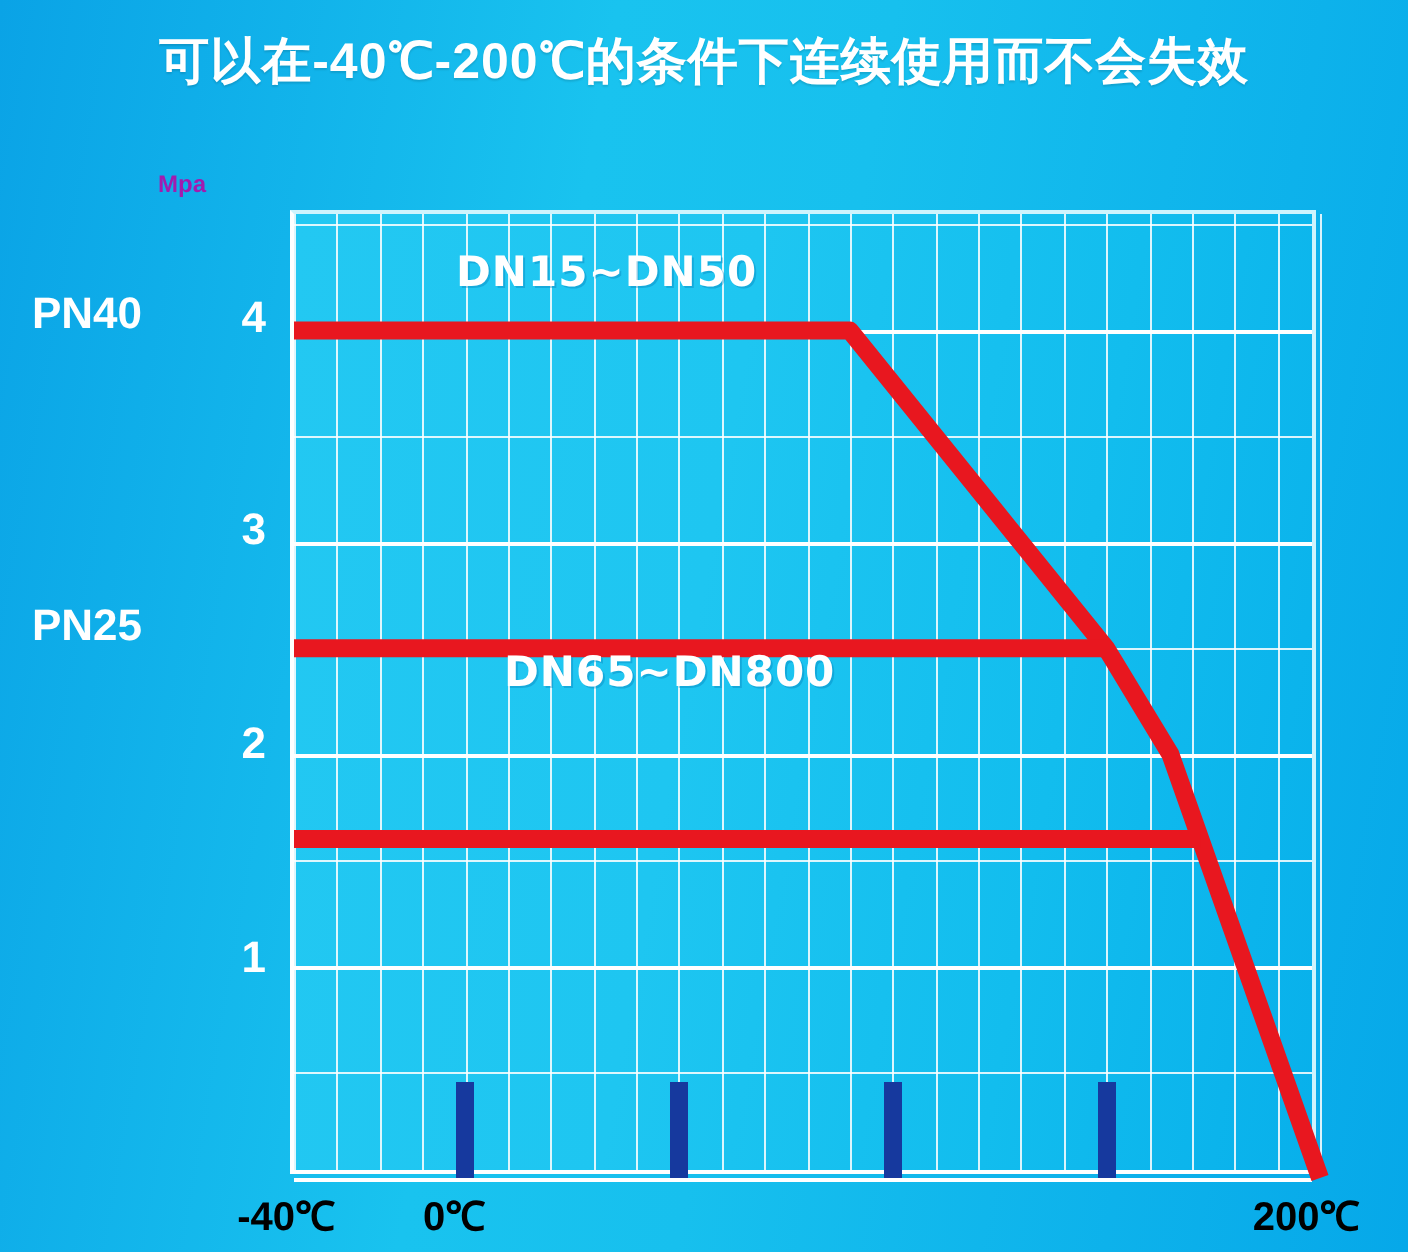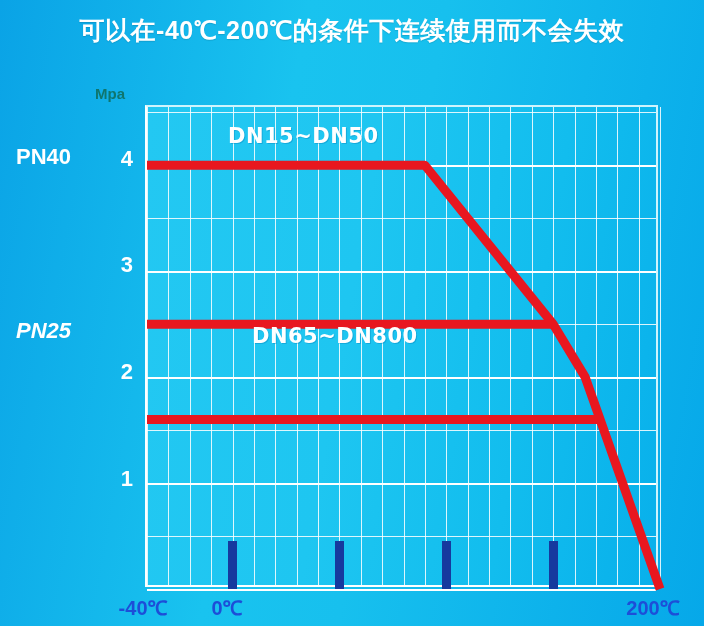--- a/index.html
+++ b/index.html
@@ -63,24 +63,24 @@
     left: 0;
     top: 0;
     width: 513px;
     height: 482px;
     overflow: visible;
   }
 
   
   .axis-unit {
     position: absolute;
-    color: #0f766e;
-    font-size: 15px;
-    font-weight: bold;
-    left: 95px;
+    color: #a21caf;
+    font-size: 12px;
+    font-weight: bold;
+    left: 79px;
     top: 85px;
   }
   .ytick {
     position: absolute;
     color: #ffffff;
     font-size: 22px;
     font-weight: bold;
     width: 30px;
     text-align: right;
     left: 103px;
@@ -89,21 +89,21 @@
     position: absolute;
     color: #ffffff;
     font-size: 22px;
     font-weight: bold;
     left: 16px;
     width: 80px;
     text-align: left;
   }
   .xtick {
     position: absolute;
-    color: #1d4ed8;
+    color: #000000;
     font-size: 20px;
     font-weight: bold;
     top: 594px;
     text-align: center;
     white-space: nowrap;
   }
 
   
   .series-note {
     position: absolute;
@@ -131,21 +131,21 @@
   <div class="chart-title">可以在-40℃-200℃的条件下连续使用而不会失效</div>
 
   <div class="axis-unit">Mpa</div>
 
   <div class="ytick" style="top:146px;">4</div>
   <div class="ytick" style="top:252px;">3</div>
   <div class="ytick" style="top:359px;">2</div>
   <div class="ytick" style="top:466px;">1</div>
 
   <div class="pn-label" style="top:144px;">PN40</div>
-  <div class="pn-label" style="top:318px;font-style:italic;">PN25</div>
+  <div class="pn-label" style="top:300px;">PN25</div>
 
   <div class="xtick" style="left:93px;width:100px;">-40℃</div>
   <div class="xtick" style="left:182px;width:90px;">0℃</div>
   <div class="xtick" style="left:603px;width:100px;">200℃</div>
 
   <div class="plot">
     <div id="gridlines">
         <div class="grid-v" style="left: 0px;"></div>
         <div class="grid-v" style="left: 21.38px;"></div>
         <div class="grid-v" style="left: 42.75px;"></div>

